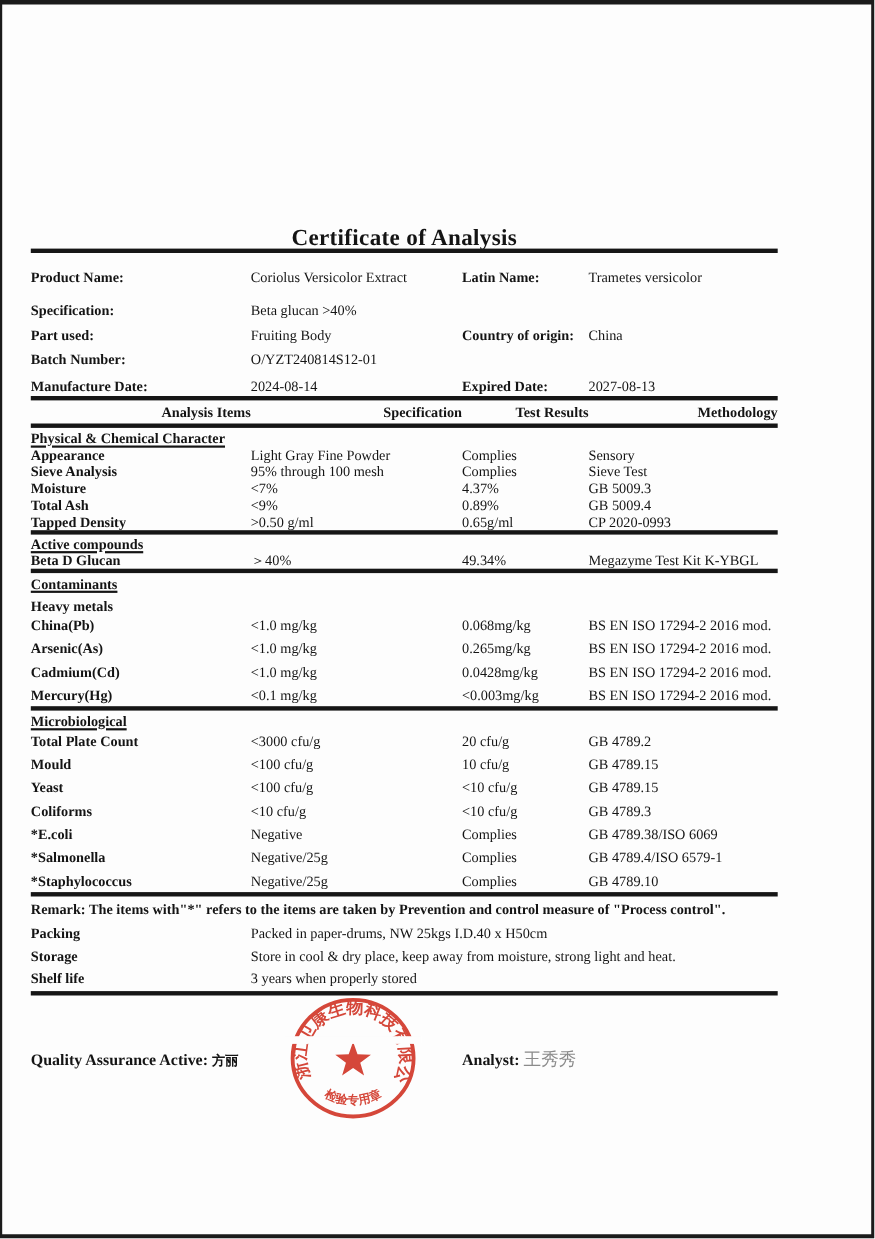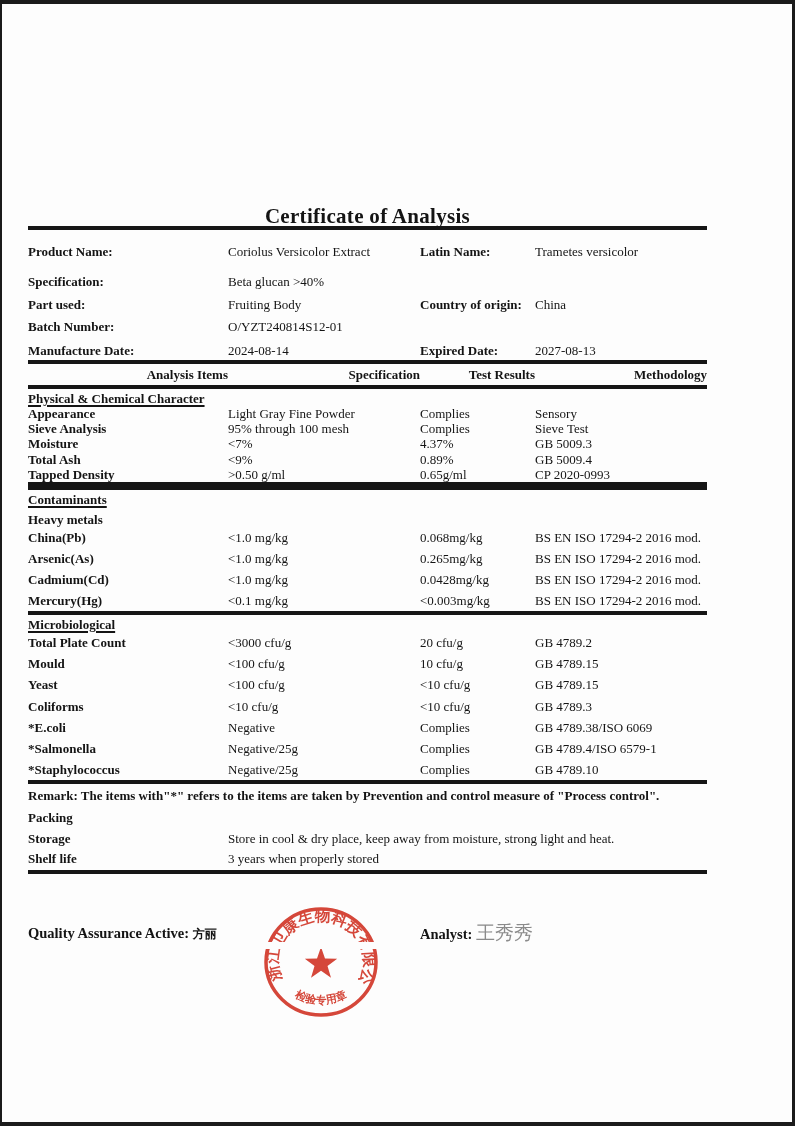--- a/index.html
+++ b/index.html
@@ -35,21 +35,21 @@
   .wide .g { line-height:21px; }
   .micro .g { line-height:21.2px; }
 
   .remark { font-weight:700; line-height:16px; margin-top:4px; margin-bottom:2px; }
   .foot .g2 { line-height:20.5px; }
   .foot { margin-top:4px; margin-bottom:0; }
 
   .sig { margin-top:50px; font-size:14.5px; line-height:18px; }
   .sig .slabel { font-weight:700; }
   .qa-name { font-weight:700; font-size:12px; }
-  .an-name { color:#8b8b8b; font-size:19px; }
+  .an-name { color:#8b8b8b; font-size:16px; }
 
   .stamp { position:absolute; left:256px; top:902px; z-index:0; opacity:.93; }
   .stamp text { font-family:"DejaVu Sans",sans-serif; }
   .stamp .ring { font-size:15px; font-weight:700; }
   .stamp .inner { font-size:11px; font-weight:700; }
 </style>
 </head>
 <body>
 
 <svg class="stamp" width="130" height="122" viewBox="0 0 130 122" aria-hidden="true">
@@ -143,20 +143,29 @@
     </div>
     <div class="g">
       <div class="c1">Tapped Density</div>
       <div>&gt;0.50 g/ml</div>
       <div>0.65g/ml</div>
       <div>CP 2020-0993</div>
     </div>
   </div>
   <div class="rule"></div>
 
+  <div class="act">
+    <div class="sect sect-a">Active compounds</div>
+    <div class="g">
+      <div class="c1">Beta D Glucan</div>
+      <div>＞40%</div>
+      <div>49.34%</div>
+      <div>Megazyme Test Kit K-YBGL</div>
+    </div>
+  </div>
   <div class="rule"></div>
 
   <div class="wide">
     <div class="sect">Contaminants</div>
     <div class="subsect">Heavy metals</div>
     <div class="g">
       <div class="c1">China(Pb)</div>
       <div>&lt;1.0 mg/kg</div>
       <div>0.068mg/kg</div>
       <div>BS EN ISO 17294-2 2016 mod.</div>
@@ -227,20 +236,21 @@
       <div>GB 4789.10</div>
     </div>
   </div>
   <div class="rule"></div>
 
   <div class="remark">Remark: The items with"*" refers to the items are taken by Prevention and control measure of "Process control".</div>
 
   <div class="foot">
     <div class="g2">
       <div class="lbl">Packing</div>
+      <div>Packed in paper-drums, NW 25kgs I.D.40 x H50cm</div>
     </div>
     <div class="g2">
       <div class="lbl">Storage</div>
       <div>Store in cool &amp; dry place, keep away from moisture, strong light and heat.</div>
     </div>
     <div class="g2">
       <div class="lbl">Shelf life</div>
       <div>3 years when properly stored</div>
     </div>
   </div>

